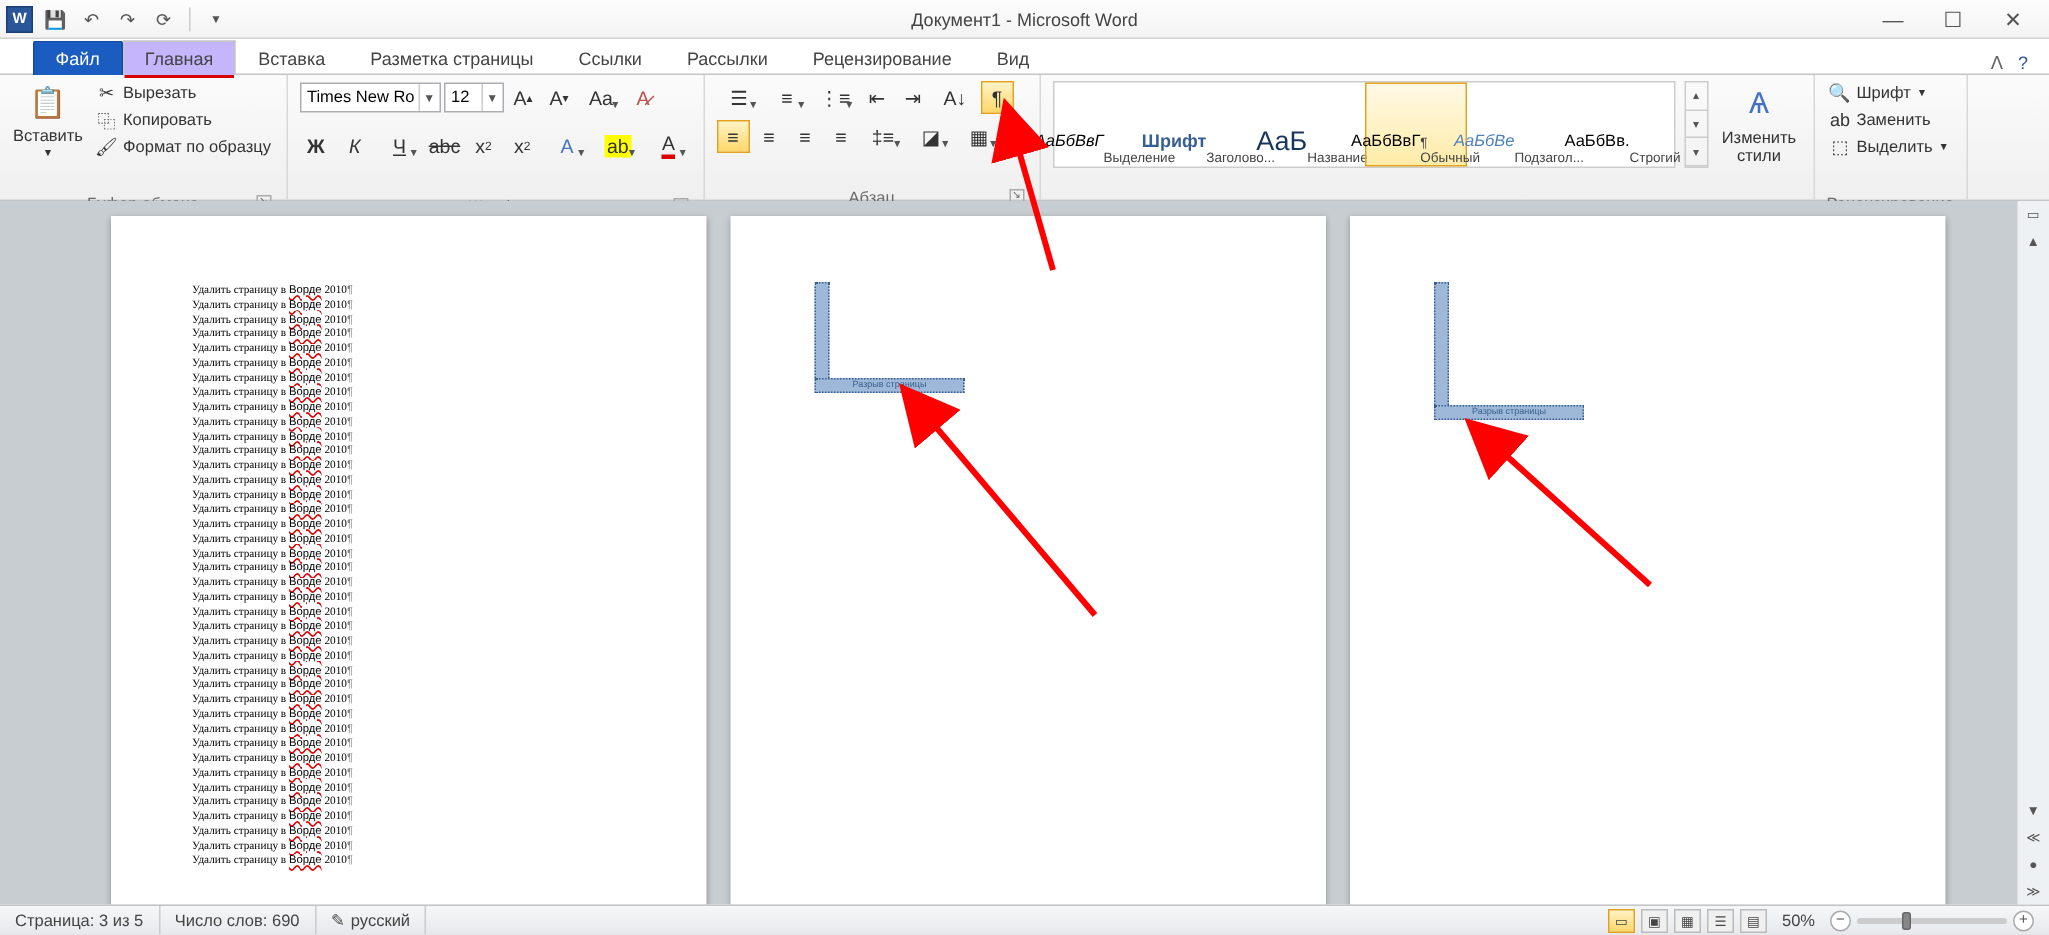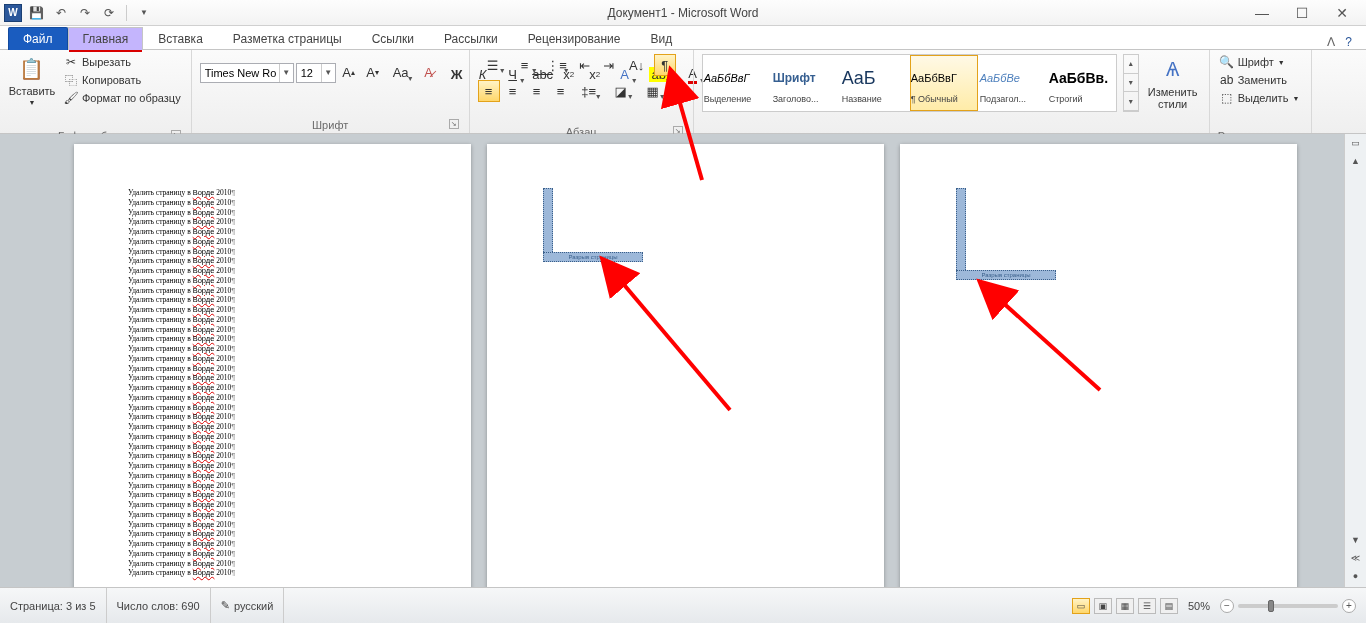--- a/index.html
+++ b/index.html
@@ -9,21 +9,21 @@
 .titlebar { height: 26px; background: linear-gradient(#fdfdfd,#f3f3f3); border-bottom: 1px solid #d0d0d0; display: flex; align-items: center; position: relative; }
 .qat { display: flex; align-items: center; gap: 6px; padding-left: 4px; }
 .word-icon { width: 18px; height: 18px; background: #2b579a; color:#fff; font-size: 10px; font-weight: bold; display:flex; align-items:center; justify-content:center; border:1px solid #1a3f73; }
 .qat-btn { width: 18px; height: 18px; display:flex; align-items:center; justify-content:center; color:#555; font-size:12px; cursor:pointer; }
 .qat-sep { width:1px; height:16px; background:#ccc; margin:0 2px; }
 .title-text { position:absolute; left:50%; transform:translateX(-50%); font-size:12px; color:#444; }
 .win-controls { margin-left:auto; display:flex; gap:24px; padding-right:16px; }
 .win-btn { font-size:14px; color:#555; cursor:pointer; width:16px; text-align:center; }
 
 
-.tabs { height: 24px; background:#fff; border-bottom:1px solid #c5c5c5; display:flex; align-items:flex-end; padding-left:8px; position:relative; }
+.tabs { height: 24px; background:#fff; border-bottom:1px solid #c5c5c5; display:flex; align-items:flex-end; padding-left:22px; position:relative; }
 .tab { padding: 4px 14px; font-size:12px; color:#444; cursor:pointer; border:1px solid transparent; border-bottom:none; position:relative; bottom:-1px; }
 .tab.file { background:#1a5cbf; color:#fff; border-color:#134a9e; border-radius:2px 2px 0 0; }
 .tab.active { border-color:#c5c5c5; background:#c4b5fd; }
 .tab.active::after { content:''; position:absolute; left:0; right:0; bottom:-2px; height:2px; background:#d90000; }
 .help-area { margin-left:auto; display:flex; gap:10px; padding-right:14px; color:#666; font-size:12px; }
 
 
 .ribbon { height: 84px; background:linear-gradient(#fbfbfb,#efefef); border-bottom:1px solid #c5c5c5; display:flex; }
 .group { border-right:1px solid #d8d8d8; padding:4px 8px 2px; display:flex; flex-direction:column; position:relative; }
 .group-body { flex:1; display:flex; gap:6px; }
@@ -42,21 +42,21 @@
 .combo .dd { position:absolute; right:0; top:0; bottom:0; width:14px; border-left:1px solid #ccc; display:flex; align-items:center; justify-content:center; font-size:8px; color:#555; }
 .ribbtn { width:22px; height:22px; display:flex; align-items:center; justify-content:center; border:1px solid transparent; cursor:pointer; font-size:13px; color:#333; position:relative; }
 .ribbtn.sel { background:linear-gradient(#fff3c6,#ffd76b); border-color:#e3a21a; }
 .ribbtn .dd-arrow { font-size:7px; position:absolute; right:1px; bottom:1px; color:#555; }
 .ribbtn.wdd { width:30px; }
 
 .para-col { display:flex; flex-direction:column; gap:4px; }
 .para-row { display:flex; gap:2px; }
 
 .styles-gallery { display:flex; gap:1px; border:1px solid #ccc; background:#fff; height:58px; }
-.style-item { width:68px; display:flex; flex-direction:column; align-items:flex-start; justify-content:center; border:1px solid transparent; cursor:pointer; }
+.style-item { width:68px; display:flex; flex-direction:row; align-items:flex-end; justify-content:center; border:1px solid transparent; cursor:pointer; }
 .style-item.sel { border-color:#e3a21a; background:linear-gradient(#fff9e6,#ffeca8); }
 .style-prev { font-size:14px; height:32px; display:flex; align-items:center; }
 .style-name { font-size:9px; color:#444; }
 .gallery-more { width:16px; display:flex; flex-direction:column; border:1px solid #ccc; }
 .gallery-more div { flex:1; display:flex; align-items:center; justify-content:center; font-size:8px; color:#555; border-bottom:1px solid #ccc; cursor:pointer; }
 
 .edit-col { display:flex; flex-direction:column; gap:2px; justify-content:center; }
 
 
 .docarea { position:absolute; top:134px; left:0; right:22px; bottom:20px; background:#c7cdd1; overflow:hidden; }
@@ -69,21 +69,21 @@
 .pb-vert { width:10px; }
 .pb-horiz { height:10px; font-size:6px; color:#3a5f8a; display:flex; align-items:center; justify-content:center; }
 
 
 .vscroll { position:absolute; right:0; top:134px; bottom:20px; width:22px; background:#eef1f3; border-left:1px solid #ccc; display:flex; flex-direction:column; align-items:center; }
 .vscroll-btn { width:18px; height:18px; display:flex; align-items:center; justify-content:center; font-size:9px; color:#555; cursor:pointer; }
 .vscroll-track { flex:1; }
 .vscroll-nav { display:flex; flex-direction:column; }
 
 
-.statusbar { position:absolute; bottom:0; left:0; right:0; height:36px; background:linear-gradient(#f6f7f8,#e6e9ec); border-top:1px solid #c5c5c5; display:flex; align-items:center; font-size:11px; color:#444; }
+.statusbar { position:absolute; bottom:0; left:0; right:0; height:20px; background:linear-gradient(#f6f7f8,#e6e9ec); border-top:1px solid #c5c5c5; display:flex; align-items:center; font-size:11px; color:#444; }
 .status-seg { padding:0 10px; border-right:1px solid #ccc; display:flex; align-items:center; gap:4px; height:100%; }
 .status-right { margin-left:auto; display:flex; align-items:center; gap:4px; padding-right:10px; }
 .viewbtn { width:18px; height:16px; border:1px solid #bbb; background:#f0f0f0; cursor:pointer; font-size:9px; display:flex; align-items:center; justify-content:center; }
 .viewbtn.sel { background:linear-gradient(#fff3c6,#ffd76b); border-color:#e3a21a; }
 .zoom-slider { width:100px; height:4px; background:#ccc; position:relative; border-radius:2px; }
 .zoom-slider .thumb { position:absolute; top:-4px; width:6px; height:12px; background:#888; border:1px solid #666; border-radius:2px; }
 .zoombtn { width:14px; height:14px; border:1px solid #aaa; border-radius:7px; font-size:10px; line-height:12px; text-align:center; cursor:pointer; color:#555; background:#fff; }
 
 
 .arrow { position:absolute; pointer-events:none; }
@@ -145,21 +145,21 @@
         <div class="smallbtn">
             <span class="ico">🖌</span>
             <span>Формат по образцу</span>
           </div>
       </div>
     </div>
     <div class="group-label"><span>Буфер обмена</span><span class="dlg-launcher">↘</span></div>
   </div>
 
   <div class="group" style="width:278px">
-    <div class="group-body" style="flex-direction:row">
+    <div class="group-body" style="flex-direction:column">
       <div class="font-row1">
         <div class="combo" style="width:94px">
             <span>Times New Ro</span>
             <span class="dd">▼</span>
           </div>
         <div class="combo" style="width:40px">
             <span>12</span>
             <span class="dd">▼</span>
           </div>
         <div class="ribbtn" title="Grow">A<sup style="font-size:8px">▴</sup></div>
@@ -238,21 +238,21 @@
           </div>
         <div class="style-item sel">
             <div class="style-prev" style="font-size:11px">АаБбВвГ</div>
             <div class="style-name">¶ Обычный</div>
           </div>
         <div class="style-item">
             <div class="style-prev" style="color:#4f81bd;font-style:italic;font-size:11px">АаБбВе</div>
             <div class="style-name">Подзагол...</div>
           </div>
         <div class="style-item">
-            <div class="style-prev" style="font-weight:bold;font-size:14px">АаБбВв.</div>
+            <div class="style-prev" style="font-weight:normal;font-size:11px">АаБбВв.</div>
             <div class="style-name">Строгий</div>
           </div>
       </div>
       <div class="gallery-more">
           <div>▴</div>
           <div>▾</div>
           <div>▾</div>
         </div>
       <div class="bigbtn" style="width:56px">
         <div class="ico" style="color:#4472c4">Ѧ</div>

